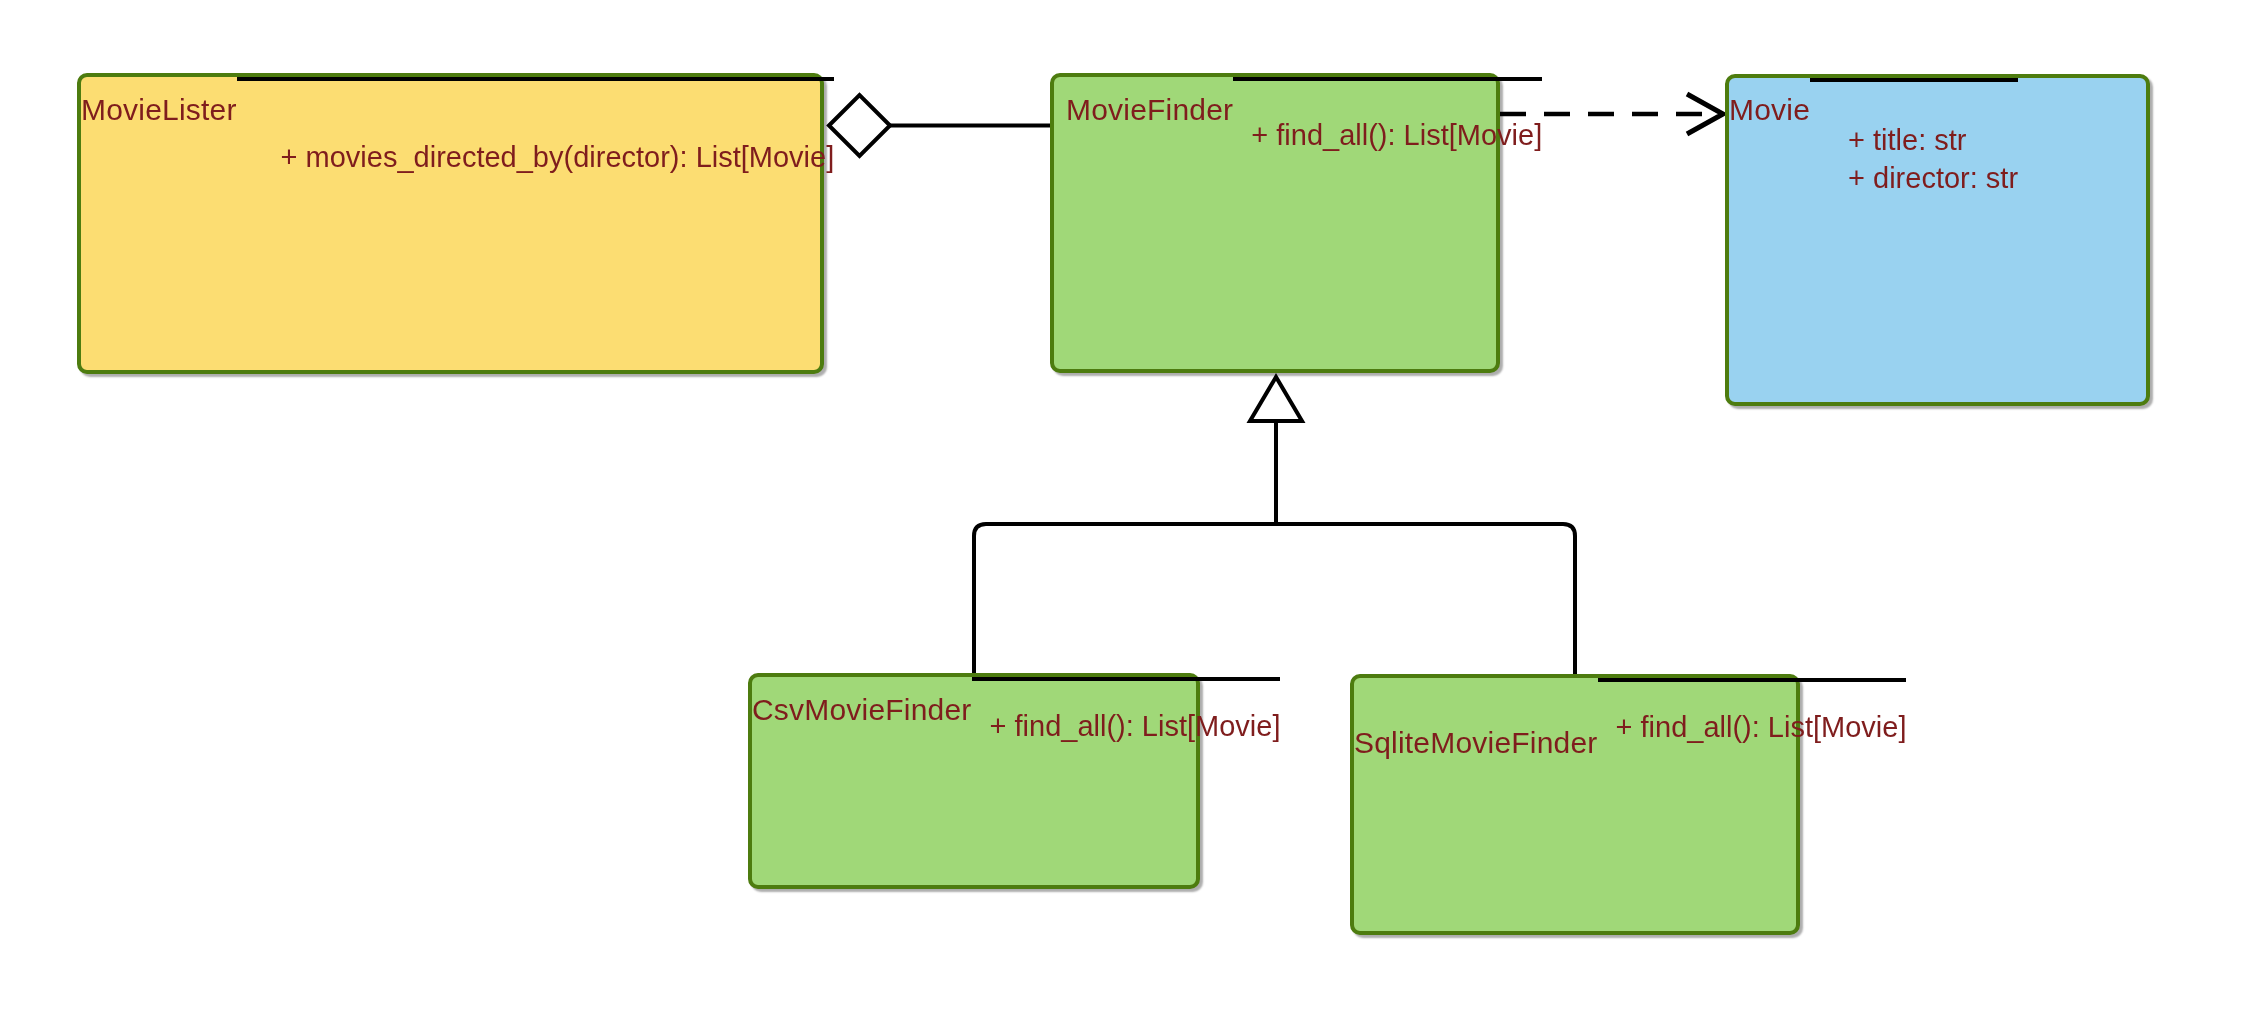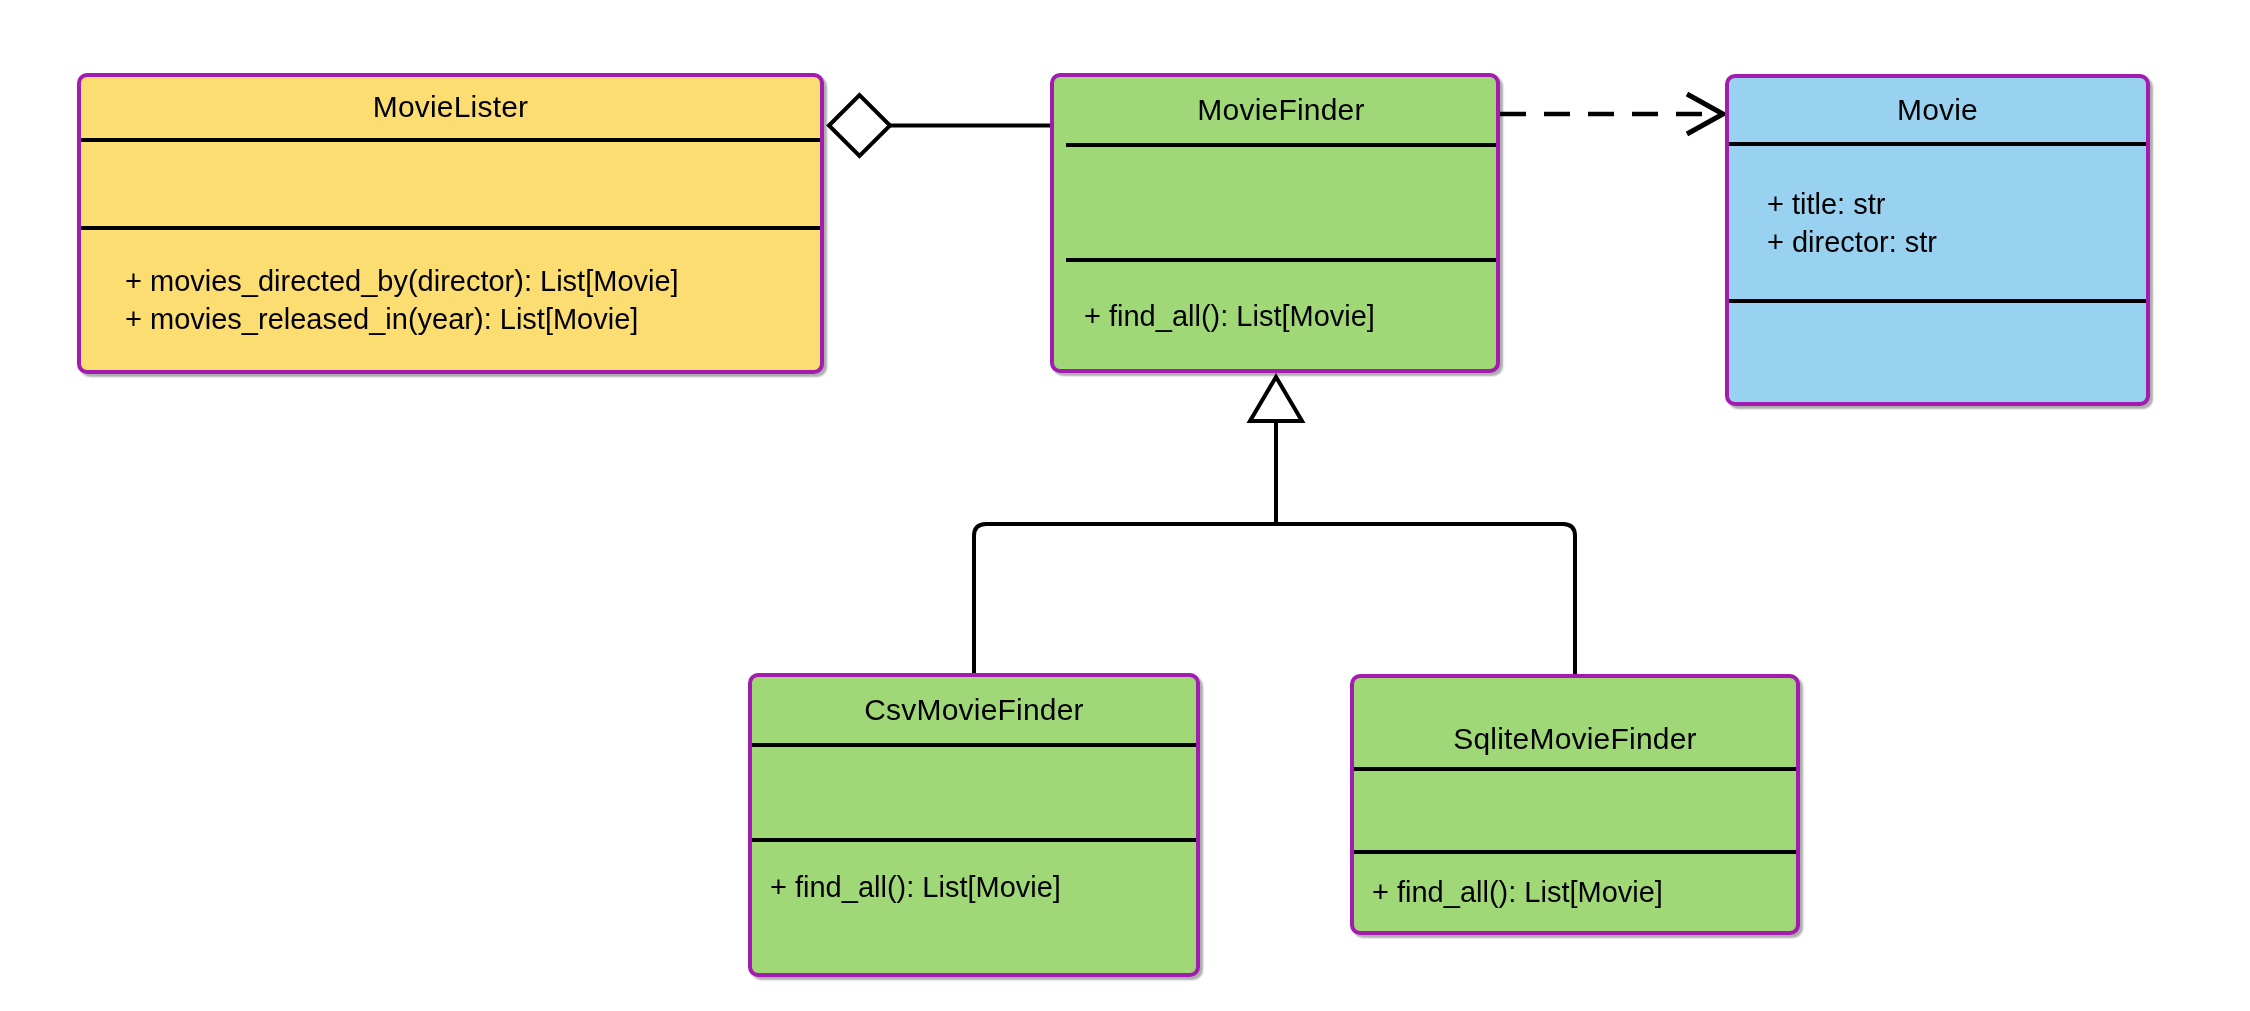--- a/index.html
+++ b/index.html
@@ -17,26 +17,26 @@
   }
   .connectors {
     position: absolute;
     left: 0; top: 0;
     width: 2250px;
     height: 1011px;
   }
   .uml-class {
     position: absolute;
     box-sizing: border-box;
-    border: 4px solid #a21caf;
+    border: 4px solid #4d7c0f;
     border-radius: 10px;
     box-shadow: 3px 3px 2px rgba(0,0,0,0.32);
     display: flex;
-    flex-direction: column;
-    color: #000000;
+    flex-direction: row;
+    color: #7f1d1d;
   }
   .compartment {
     box-sizing: border-box;
     display: flex;
     flex-direction: column;
     justify-content: center;
   }
   .compartment.divided { border-top: 4px solid #000000; }
   .cls-title {
     font-size: 30px;
@@ -59,21 +59,21 @@
   #cls-moviefinder      { left: 1050px; top: 73px;  width: 450px; height: 300px; padding-left: 12px; }
   #cls-moviefinder .c-header  { height: 66px; }
   #cls-moviefinder .c-attrs   { height: 115px; }
   #cls-moviefinder .c-methods { height: 111px; }
 
   #cls-movie            { left: 1725px; top: 74px;  width: 425px; height: 332px; }
   #cls-movie .c-header  { height: 64px; }
   #cls-movie .c-attrs   { height: 157px; padding-left: 20px; }
   #cls-movie .c-methods { height: 60px; }
 
-  #cls-csvmoviefinder   { left: 748px;  top: 673px; width: 452px; height: 304px; }
+  #cls-csvmoviefinder   { left: 748px;  top: 673px; width: 452px; height: 216px; }
   #cls-csvmoviefinder .c-header  { height: 66px; }
   #cls-csvmoviefinder .c-attrs   { height: 95px; }
   #cls-csvmoviefinder .c-methods { height: 93px; }
 
   #cls-sqlitemoviefinder{ left: 1350px; top: 674px; width: 450px; height: 261px; }
   #cls-sqlitemoviefinder .c-header  { height: 66px; margin-top: 32px; }
   #cls-sqlitemoviefinder .c-attrs   { height: 94px; }
   #cls-sqlitemoviefinder .c-methods { height: 93px; }
 </style>
 </head>
@@ -100,21 +100,20 @@
     </g>
   </svg>
 
   <div class="uml-class" id="cls-movielister" style="background-color: rgb(252, 221, 114);">
     <div class="compartment c-header">
       <div class="cls-title">MovieLister</div>
     </div>
     <div class="compartment c-attrs divided"></div>
     <div class="compartment c-methods divided">
       <div class="member">+ movies_directed_by(director): List[Movie]</div>
-      <div class="member">+ movies_released_in(year): List[Movie]</div>
     </div>
   </div>
 
   <div class="uml-class" id="cls-moviefinder" style="background-color: rgb(160, 216, 120);">
     <div class="compartment c-header">
       <div class="cls-title">MovieFinder</div>
     </div>
     <div class="compartment c-attrs divided"></div>
     <div class="compartment c-methods divided">
       <div class="member">+ find_all(): List[Movie]</div>

